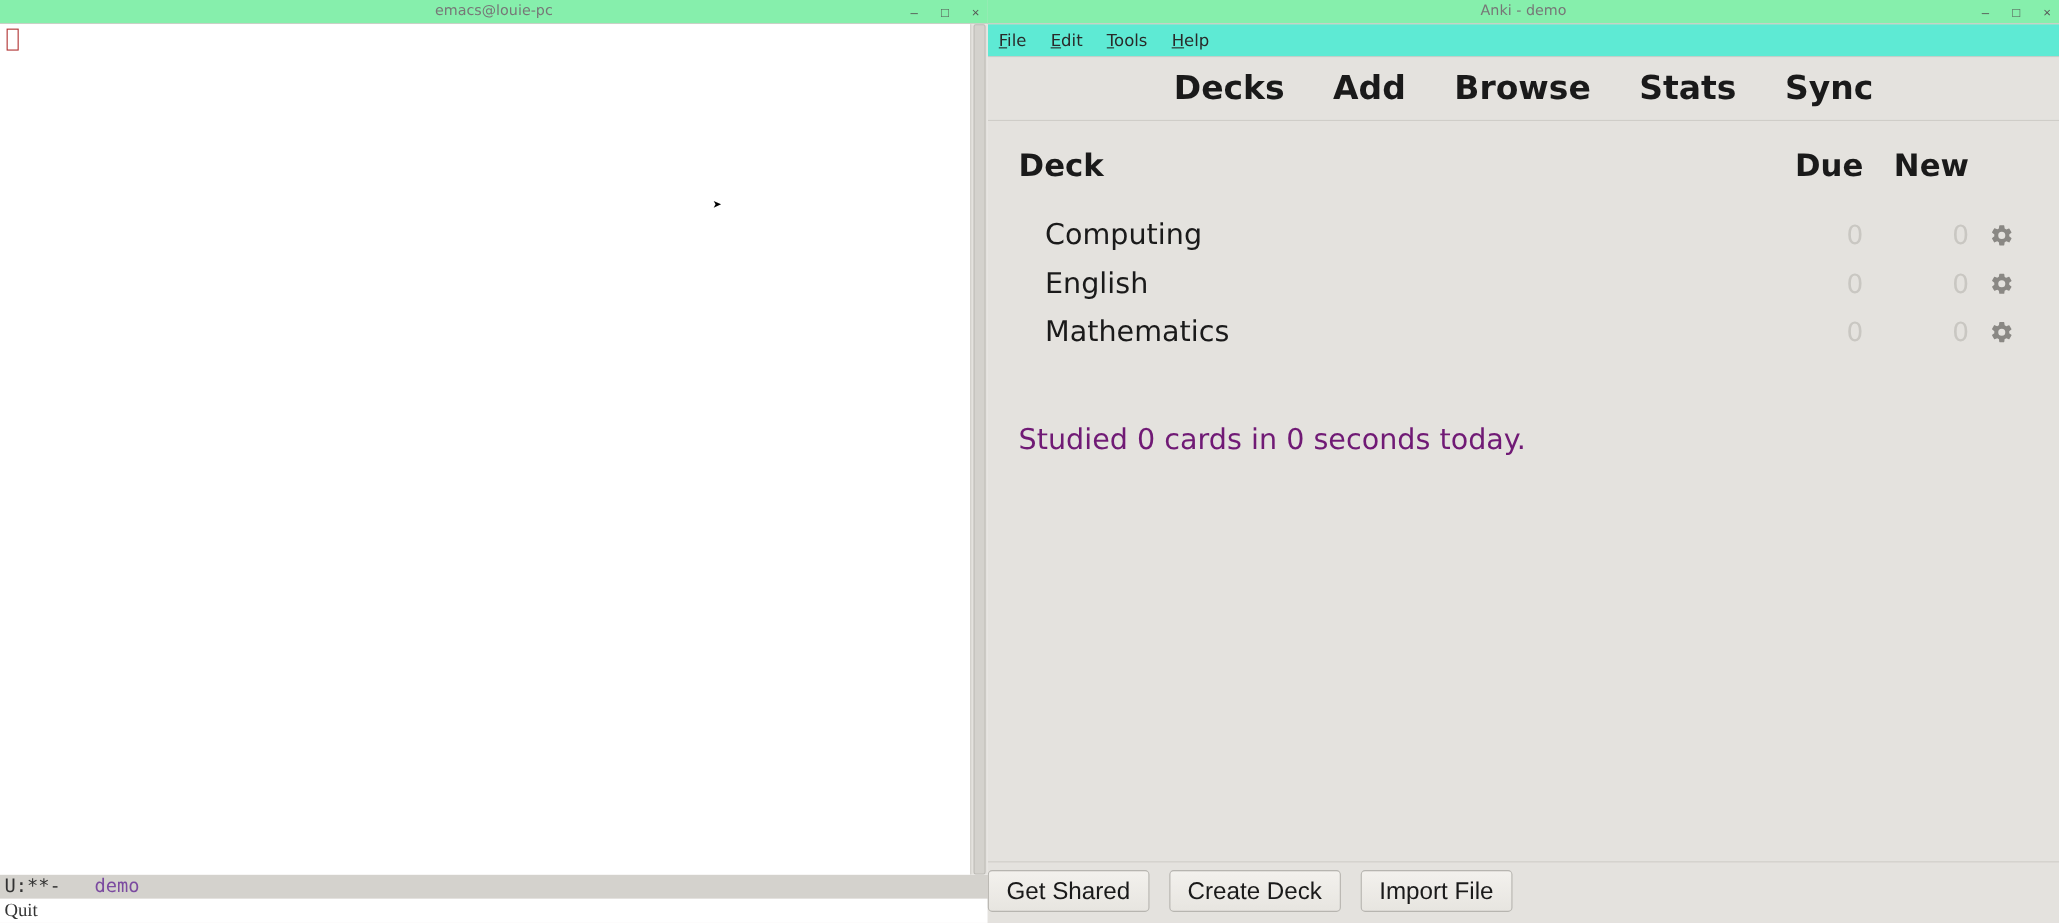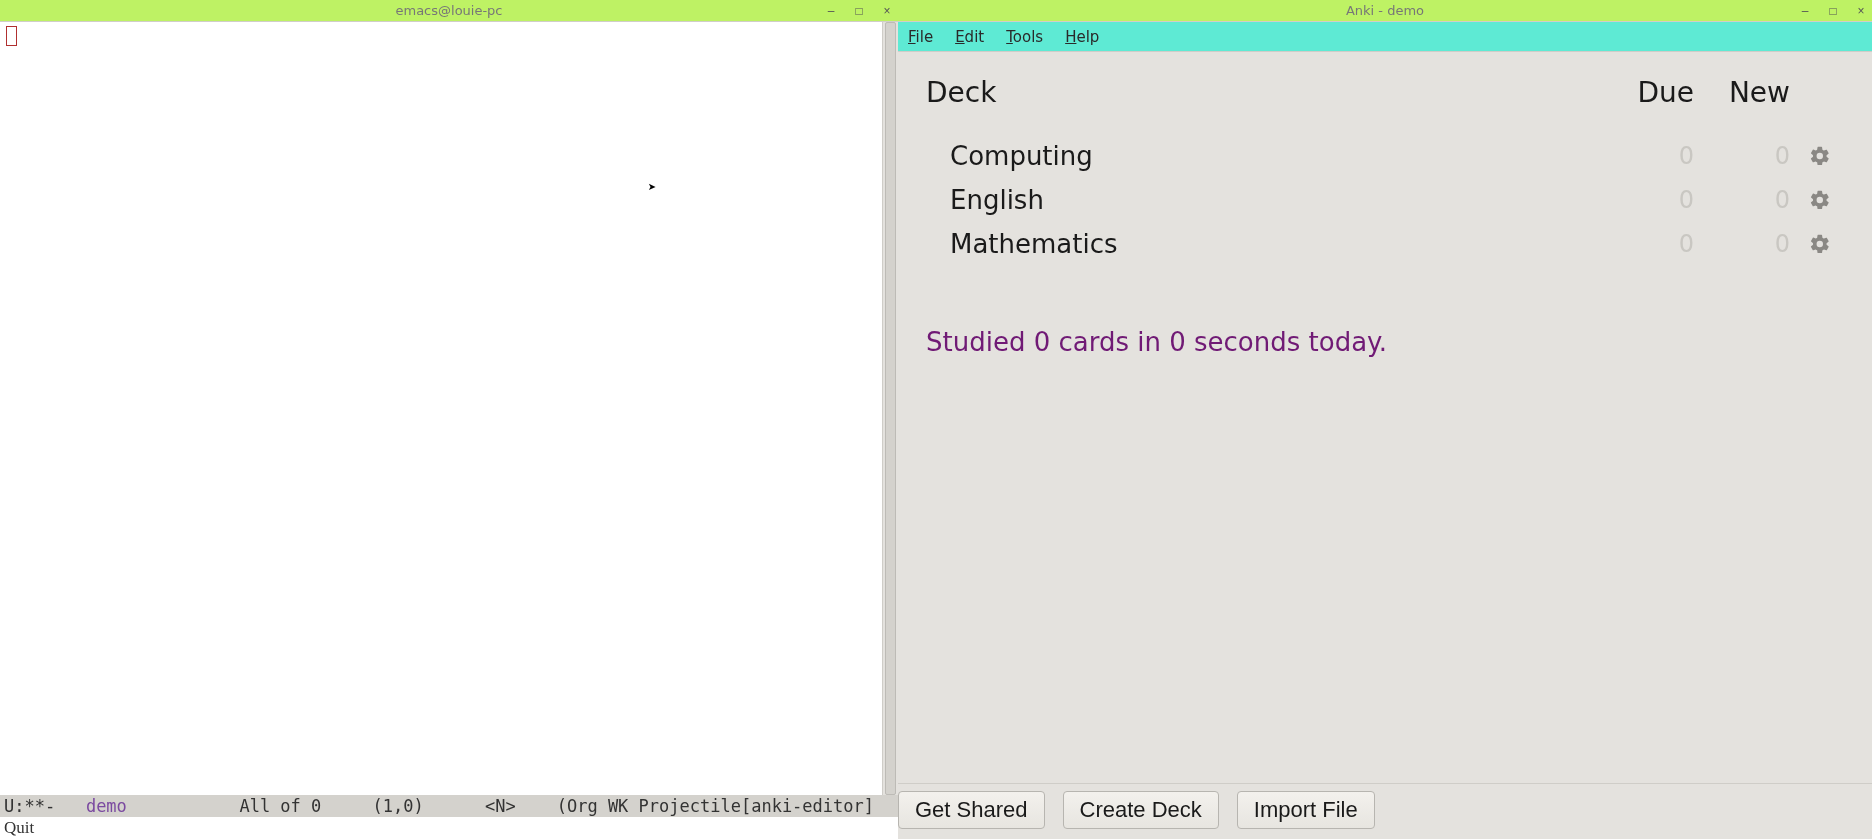--- a/index.html
+++ b/index.html
@@ -18,21 +18,21 @@
   
   .emacs-window {
     width: 898px;
     height: 100%;
     display: flex;
     flex-direction: column;
     background: #e4e2de;
   }
   .titlebar {
     height: 22px;
-    background: #bef264;
+    background: #86efac;
     display: flex;
     align-items: center;
     justify-content: center;
     position: relative;
     border-bottom: 1px solid #d0cec9;
     font-size: 13px;
     color: #777;
     text-align: right;
   }
   .titlebar .title-text {
@@ -174,21 +174,21 @@
     padding: 24px 28px 0 28px;
   }
   .deck-header-row, .deck-row {
     display: grid;
     grid-template-columns: 1fr 90px 90px 48px;
     align-items: center;
     column-gap: 6px;
   }
   .deck-header-row {
     font-size: 28px;
-    font-weight: 400;
+    font-weight: 700;
     color: #1a1a1a;
     margin-bottom: 28px;
   }
   .deck-header-row .col-due, .deck-header-row .col-new { text-align: right; }
   .deck-list { display: flex; flex-direction: column; gap: 6px; }
   .deck-row {
     font-size: 26px;
     color: #1a1a1a;
     padding: 4px 0;
   }
@@ -251,21 +251,21 @@
     <div class="emacs-body">
       <div class="emacs-buffer">
         <div class="emacs-cursor-box"></div>
         <div class="emacs-mouse-cursor">➤</div>
       </div>
       <div class="emacs-scrollbar">
         <div class="thumb"></div>
       </div>
     </div>
 
-    <div class="emacs-modeline"><span>U:**-   </span><span class="buffer-name">demo</span><span>           All of 0     (1,0)      &lt;N&gt;    (Org WK Projectile[anki-editor]</span></div>
+    <div class="emacs-modeline"><span>U:**-   </span><span class="buffer-name">demo</span></div>
 
     <div class="emacs-minibuffer">
       <span>Quit</span>
     </div>
   </div>
 
   <div class="anki-window">
     <div class="titlebar">
       <span class="title-text">Anki - demo</span>
       <div class="win-controls">
@@ -275,20 +275,27 @@
       </div>
     </div>
 
     <div class="anki-menubar">
       <span class="menu-item"><span class="ul">F</span><span>ile</span></span>
       <span class="menu-item"><span class="ul">E</span><span>dit</span></span>
       <span class="menu-item"><span class="ul">T</span><span>ools</span></span>
       <span class="menu-item"><span class="ul">H</span><span>elp</span></span>
     </div>
 
+    <div class="anki-toolbar">
+      <span class="tool-link">Decks</span>
+      <span class="tool-link">Add</span>
+      <span class="tool-link">Browse</span>
+      <span class="tool-link">Stats</span>
+      <span class="tool-link">Sync</span>
+    </div>
 
     <div class="anki-main">
       <div class="deck-header-row">
         <span class="col-deck">Deck</span>
         <span class="col-due">Due</span>
         <span class="col-new">New</span>
         <span></span>
       </div>
 
       <div class="deck-list">

